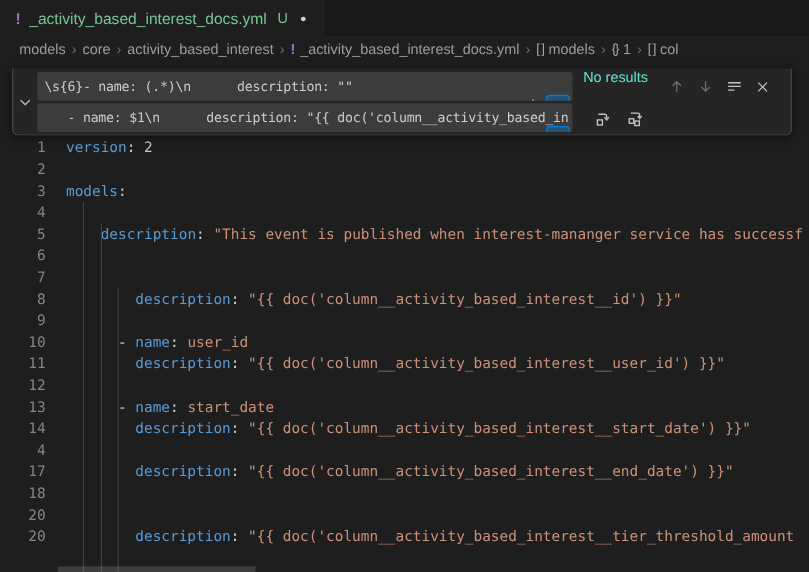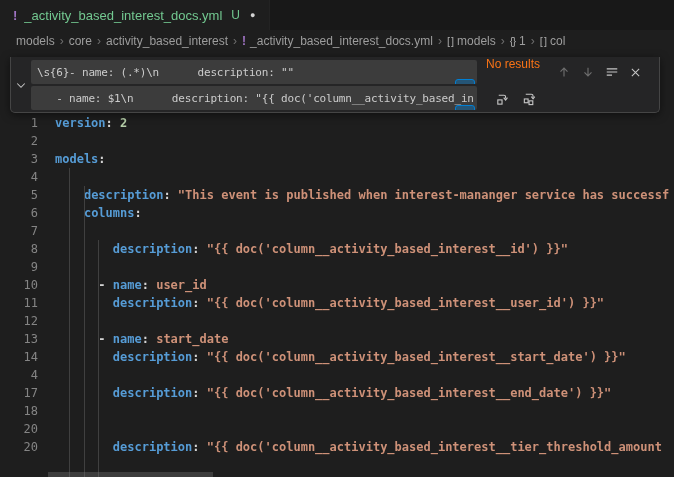--- a/index.html
+++ b/index.html
@@ -31,21 +31,21 @@
   }
   .crumb { display:flex; align-items:center; gap:4px; cursor:pointer; }
   .crumb-sep { color:#6e6e6e; margin:0 5px; font-size:12px; }
   .crumb-icon { font-size:11px; color:#a8a8a8; letter-spacing:-1px; }
   .crumb-icon.purple { color:#a074c4; font-weight:700; font-size:12px; letter-spacing:0; }
   
   .editor { position:absolute; top:52px; left:0; right:0; bottom:0; overflow:hidden; }
   .code { padding-top:62px; font-family:"DejaVu Sans Mono", monospace; font-size:12px; }
   .row { display:flex; height:18px; line-height:18px; }
   .ln { width:38px; flex:none; text-align:right; color:#858585; font-size:12px; }
-  .lc { padding-left:17px; white-space:pre;font-weight:bold; }
+  .lc { padding-left:17px; white-space:pre; }
   .tok-k { color:#569cd6; }
   .tok-s { color:#ce9178; }
   .tok-n { color:#b5cea8; }
   .tok-p { color:#d4d4d4; }
   .guide { position:absolute; width:1px; background:#404040; bottom:0; }
   .g1 { left:69px;  top:116px; }
   .g2 { left:84px;  top:134px; }
   .g3 { left:98px;  top:188px; }
   .hscroll { position:absolute; left:48px; bottom:0; width:165px; height:5px;
     background:rgba(121,121,121,0.35); cursor:pointer; }
@@ -73,21 +73,21 @@
   .replace-input .fw-input-text { padding-right:26px; }
   .fw-opts { position:absolute; right:2px; top:19px; display:flex; gap:2px; }
   .opt {
     width:20px; height:20px; border-radius:3px; border:1px solid transparent;
     background:transparent; color:#cccccc; font-size:11px;
     display:flex; align-items:center; justify-content:center; cursor:pointer;
     font-family:"Liberation Sans", sans-serif;
   }
   .opt.active { background:rgba(0,127,212,0.38); border-color:#007fd4; }
   .opt .uw { border-bottom:1px solid #ccc; line-height:11px; }
-  .no-results { color:#f97316; font-size:12px; margin:0 10px 16px 9px; white-space:nowrap; }
+  .no-results { color:#5eead4; font-size:12px; margin:0 10px 16px 9px; white-space:nowrap; }
   .icon-btn {
     width:21px; height:21px; border-radius:4px; background:transparent; border:none;
     display:flex; align-items:center; justify-content:center; cursor:pointer; padding:0;
     margin-left:3px;
   }
   .icon-btn svg { display:block; }
   .rep-actions { display:flex; margin-left:9px; }
   .rep-actions .icon-btn { margin-left:6px; }
 </style>
 </head>
@@ -155,21 +155,20 @@
       </div>
       <div class="row">
         <span class="ln">4</span>
       </div>
       <div class="row">
         <span class="ln">5</span>
         <span class="lc"><span class="tok-p">    </span><span class="tok-k">description</span><span class="tok-p">: </span><span class="tok-s">"This event is published when interest-mananger service has successf</span></span>
       </div>
       <div class="row">
         <span class="ln">6</span>
-        <span class="lc"><span class="tok-p">    </span><span class="tok-k">columns</span><span class="tok-p">:</span></span>
       </div>
       <div class="row">
         <span class="ln">7</span>
       </div>
       <div class="row">
         <span class="ln">8</span>
         <span class="lc"><span class="tok-p">        </span><span class="tok-k">description</span><span class="tok-p">: </span><span class="tok-s">"{{ doc('column__activity_based_interest__id') }}"</span></span>
       </div>
       <div class="row">
         <span class="ln">9</span>

